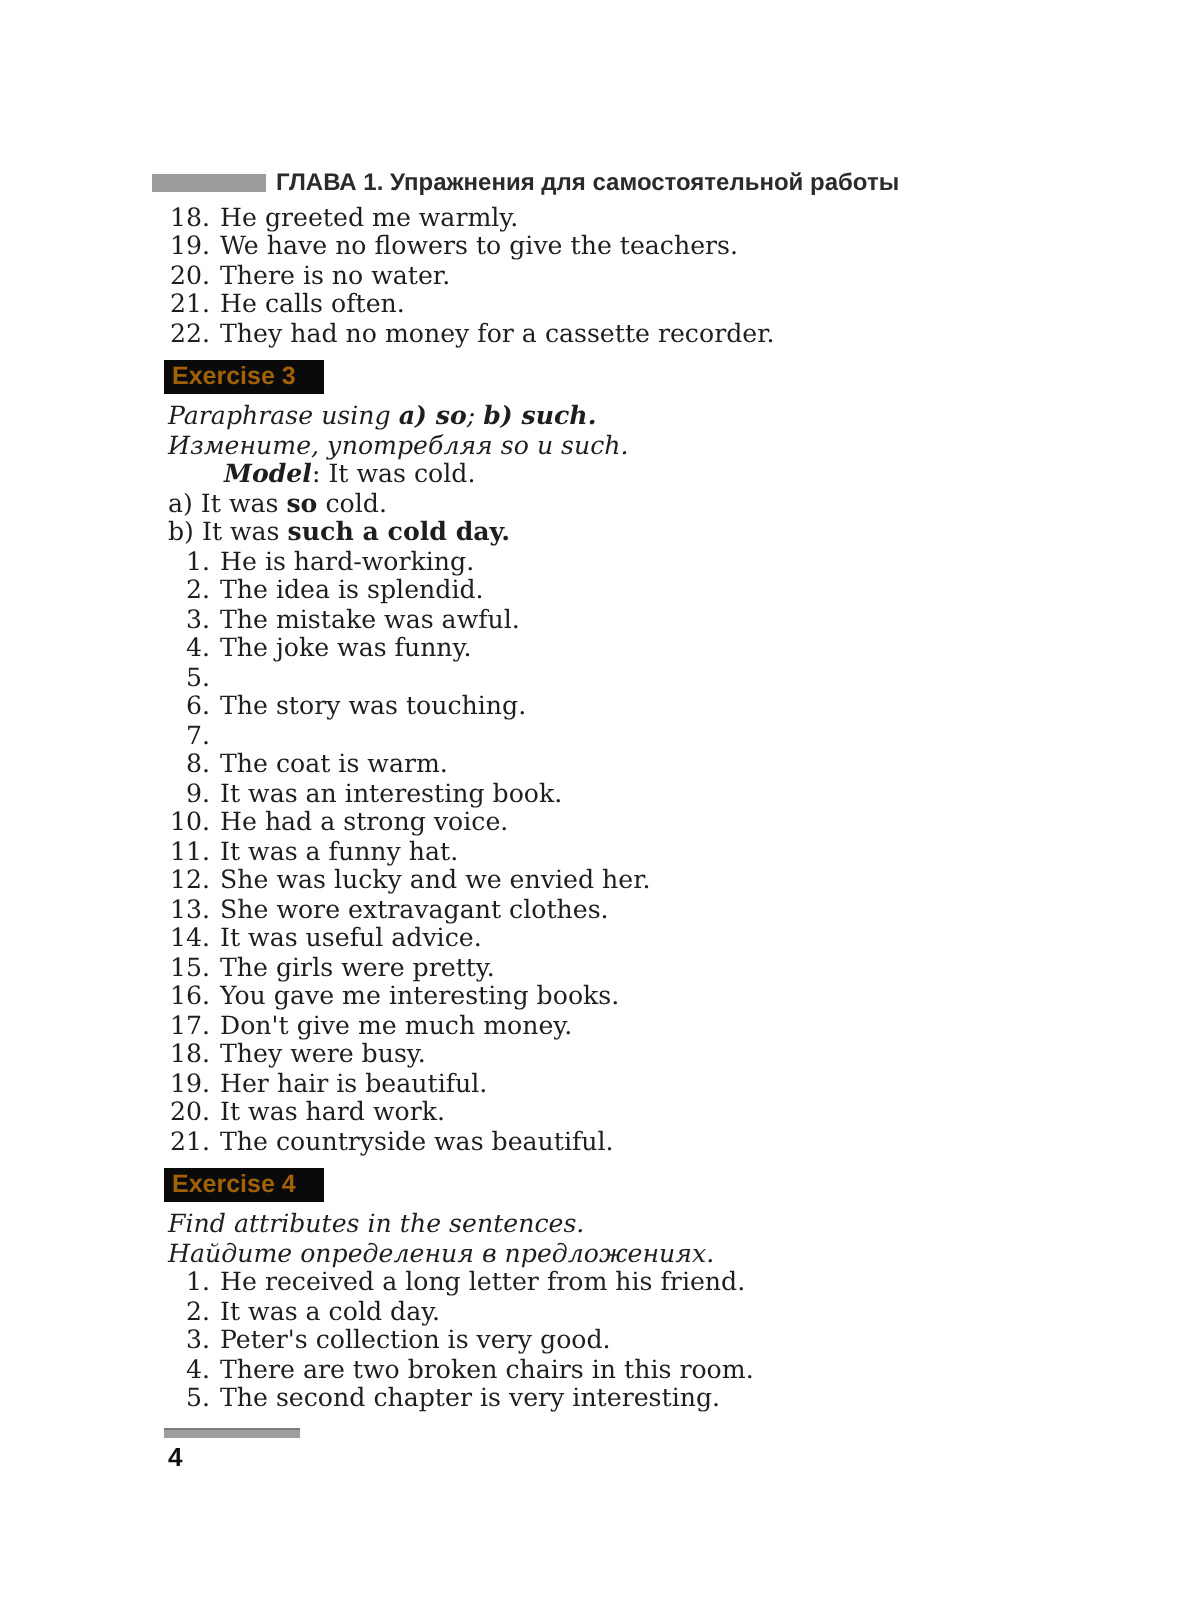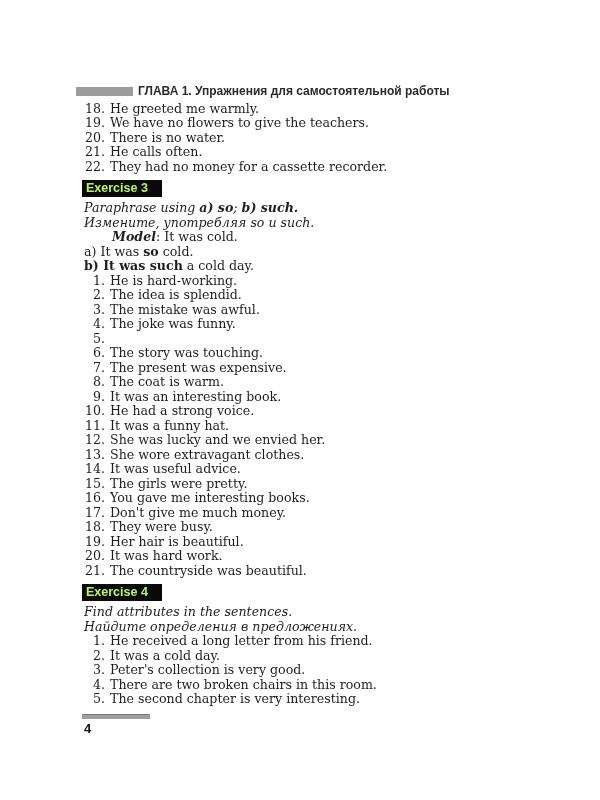--- a/index.html
+++ b/index.html
@@ -23,21 +23,21 @@
     white-space:nowrap;
   }
   .hbar{width:57px;height:9px;background:#9c9c9c;margin-right:5px;flex:none;}
   .line{margin:0;}
   .italic{font-style:italic;}
   .list .li{display:flex;}
   .list .num{flex:none;width:21px;text-align:right;}
   .list .txt{margin-left:5px;}
   .ex-label{
     display:inline-block;
-    background:#0a0a0a;color:#bef264;
+    background:#0a0a0a;color:#a16207;
     font-family:"Liberation Sans",sans-serif;
     font-weight:bold;font-size:12.5px;line-height:16px;
     padding:0 14px 1px 4px;
     margin:6px 0 4px -2px;
   }
   .ex-label-row{line-height:17px;}
   .footer{margin-top:7px;}
   .fbar{width:68px;height:4px;background:#9e9e9e;border-top:1px solid #7a7a7a;margin-left:-2px;}
   .pnum{
     margin-top:3px;
@@ -78,21 +78,21 @@
       </div>
     </div>
 
   <div class="ex-label-row">
     <span class="ex-label">Exercise 3</span>
   </div>
   <p class="line"><span style="font-weight: 400; font-style: italic;">Paraphrase using </span><span style="font-weight: 700; font-style: italic;">a) </span><span style="font-weight: 700; font-style: italic;">so</span><span style="font-weight: 400; font-style: italic;">; </span><span style="font-weight: 700; font-style: italic;">b) </span><span style="font-weight: 700; font-style: italic;">such.</span></p>
   <p class="line"><span style="font-weight: 400; font-style: italic; text-align: right;">Измените, употребляя so и such.</span></p>
   <p class="line"><span style="font-weight: 700; font-style: italic; margin-left: 28px;">Model</span><span style="font-weight: 400; font-style: normal;">: It was cold.</span></p>
   <p class="line"><span style="font-weight: 400; font-style: normal;">a) It was </span><span style="font-weight: 700; font-style: normal;">so</span><span style="font-weight: 400; font-style: normal;"> cold.</span></p>
-  <p class="line"><span style="font-weight: 700; font-style: normal;">b) It was </span><span style="font-weight: 700; font-style: normal;">such</span><span style="font-weight: 400; font-style: normal;"> a cold day.</span></p>
+  <p class="line"><span style="font-weight: 400; font-style: normal;">b) It was </span><span style="font-weight: 700; font-style: normal;">such</span><span style="font-weight: 700; font-style: normal;"> a cold day.</span></p>
   <div class="list">
       <div class="li">
         <span class="num">1.</span>
         <span class="txt">He is hard-working.</span>
       </div>
       <div class="li">
         <span class="num">2.</span>
         <span class="txt">The idea is splendid.</span>
       </div>
       <div class="li">
@@ -105,21 +105,20 @@
       </div>
       <div class="li">
         <span class="num">5.</span>
       </div>
       <div class="li">
         <span class="num">6.</span>
         <span class="txt">The story was touching.</span>
       </div>
       <div class="li">
         <span class="num">7.</span>
-        <span class="txt">The present was expensive.</span>
       </div>
       <div class="li">
         <span class="num">8.</span>
         <span class="txt">The coat is warm.</span>
       </div>
       <div class="li">
         <span class="num">9.</span>
         <span class="txt">It was an interesting book.</span>
       </div>
       <div class="li">

